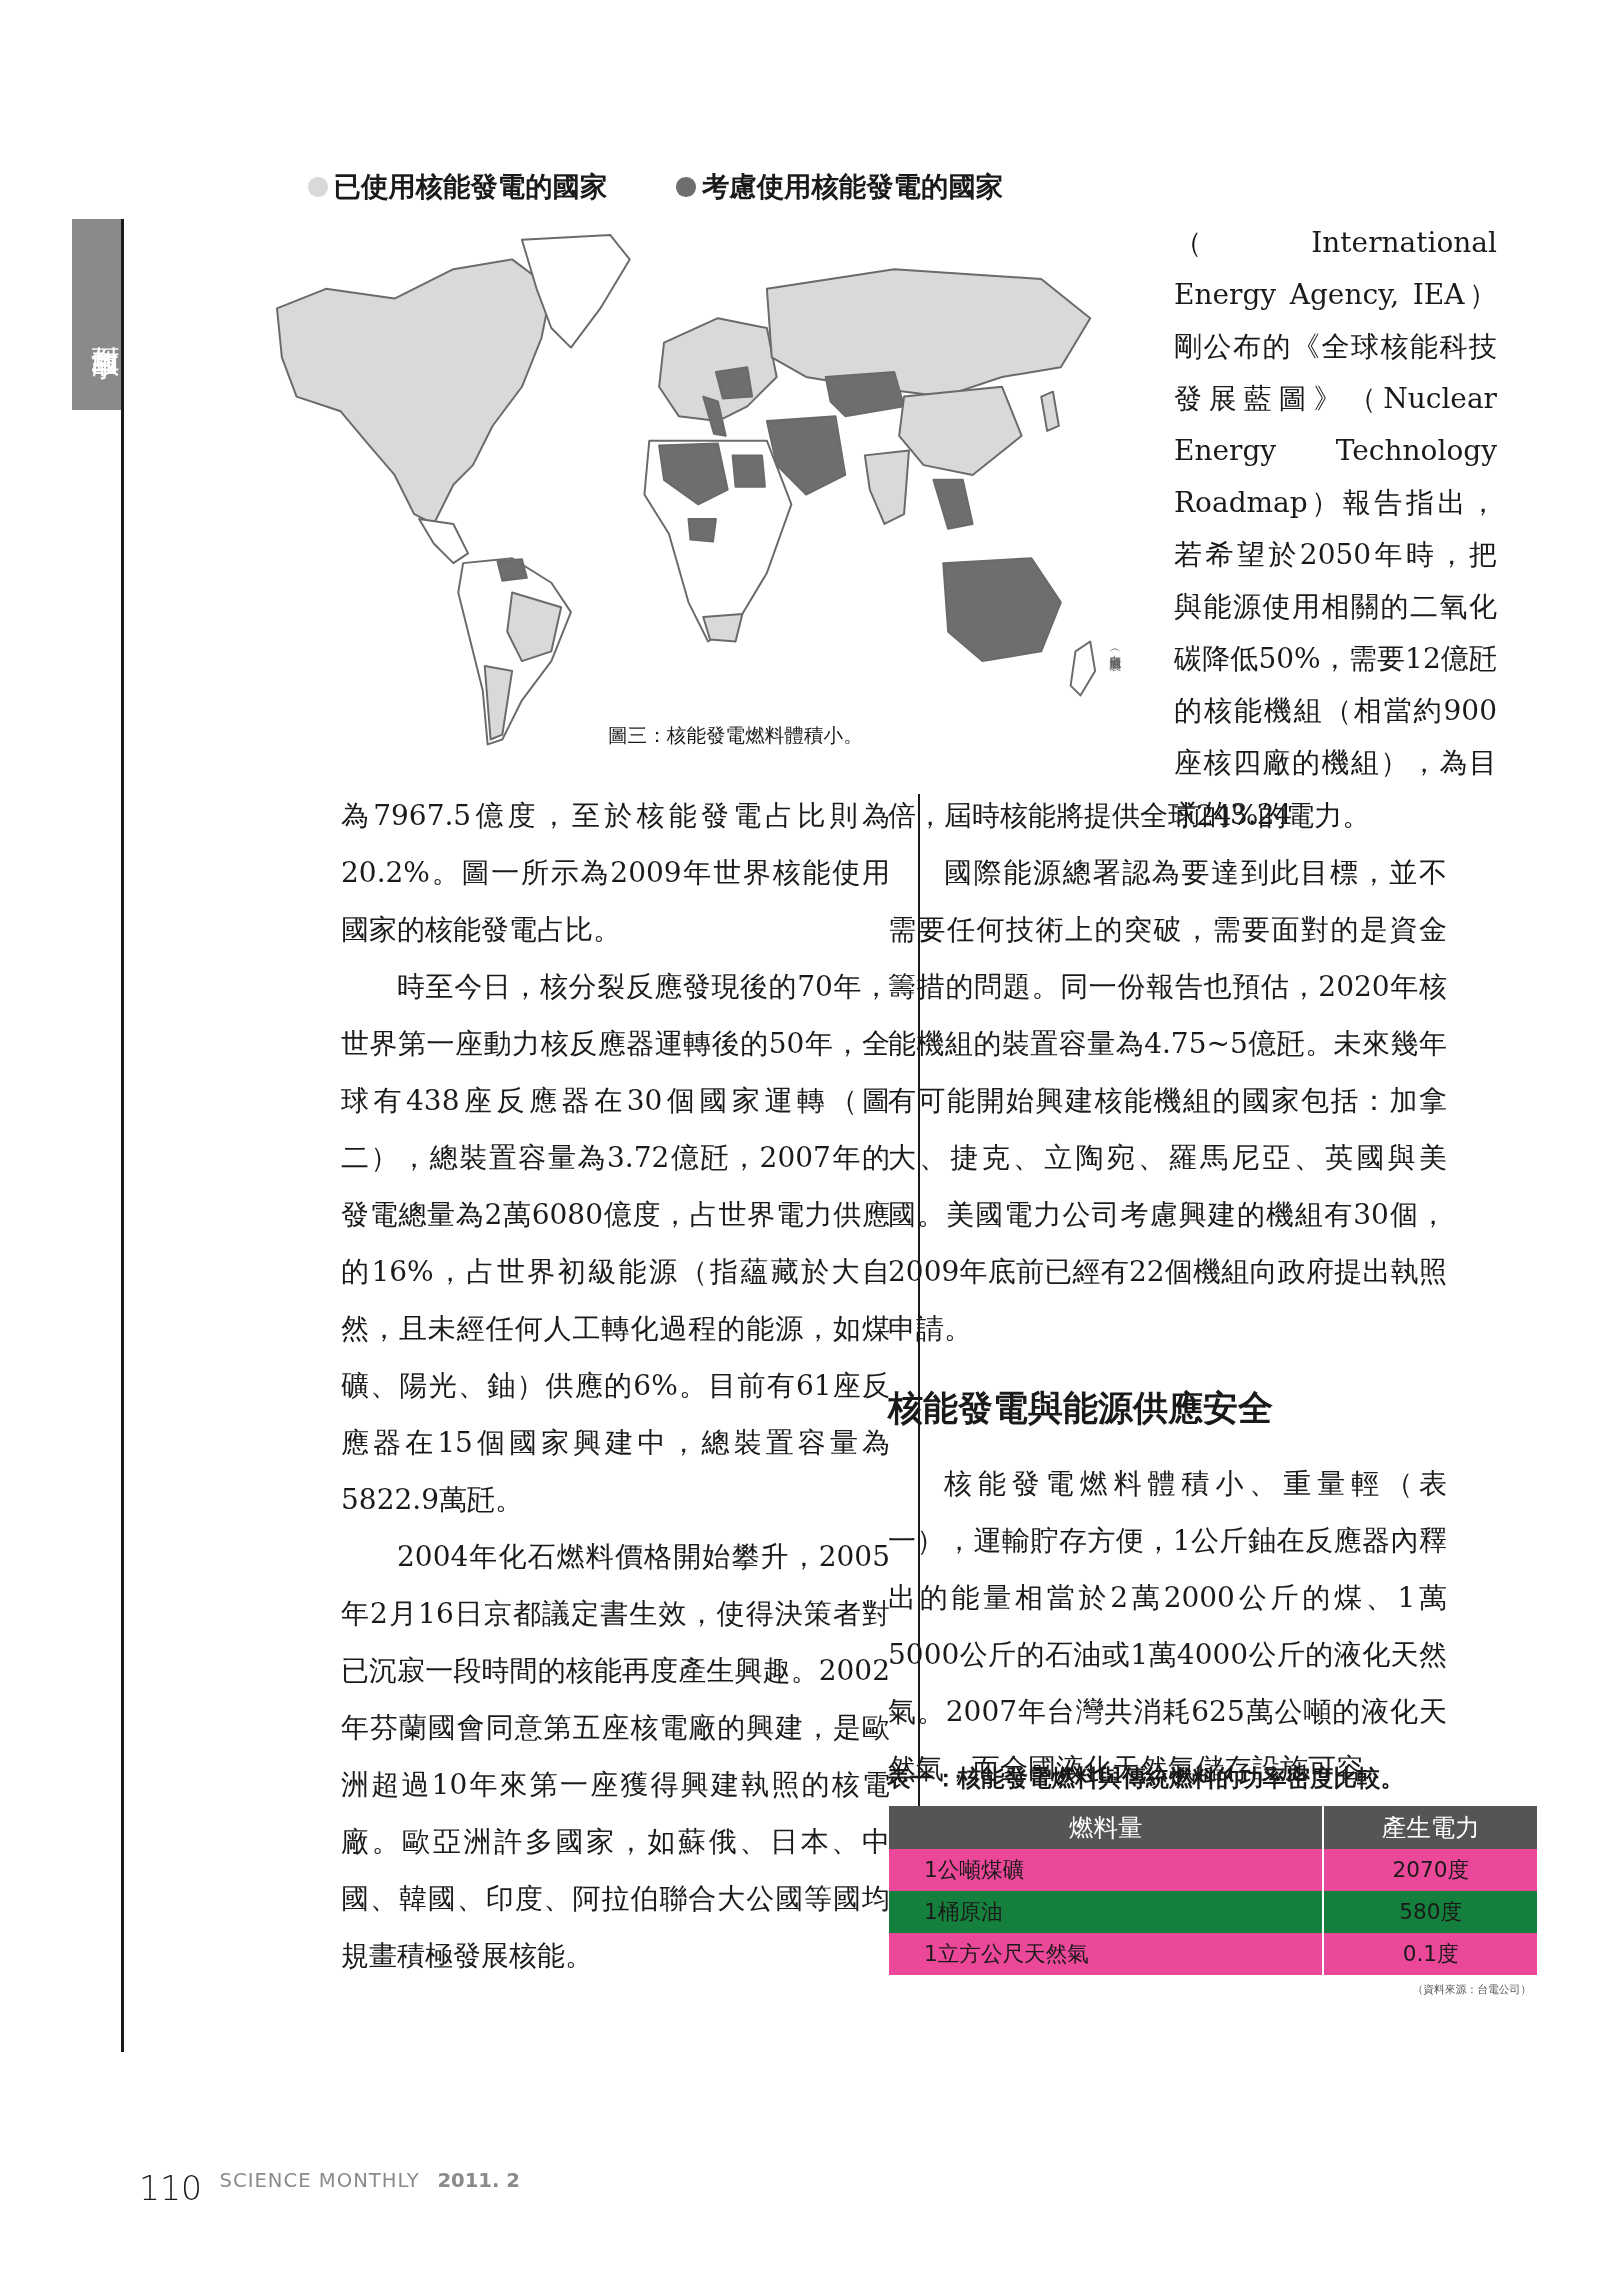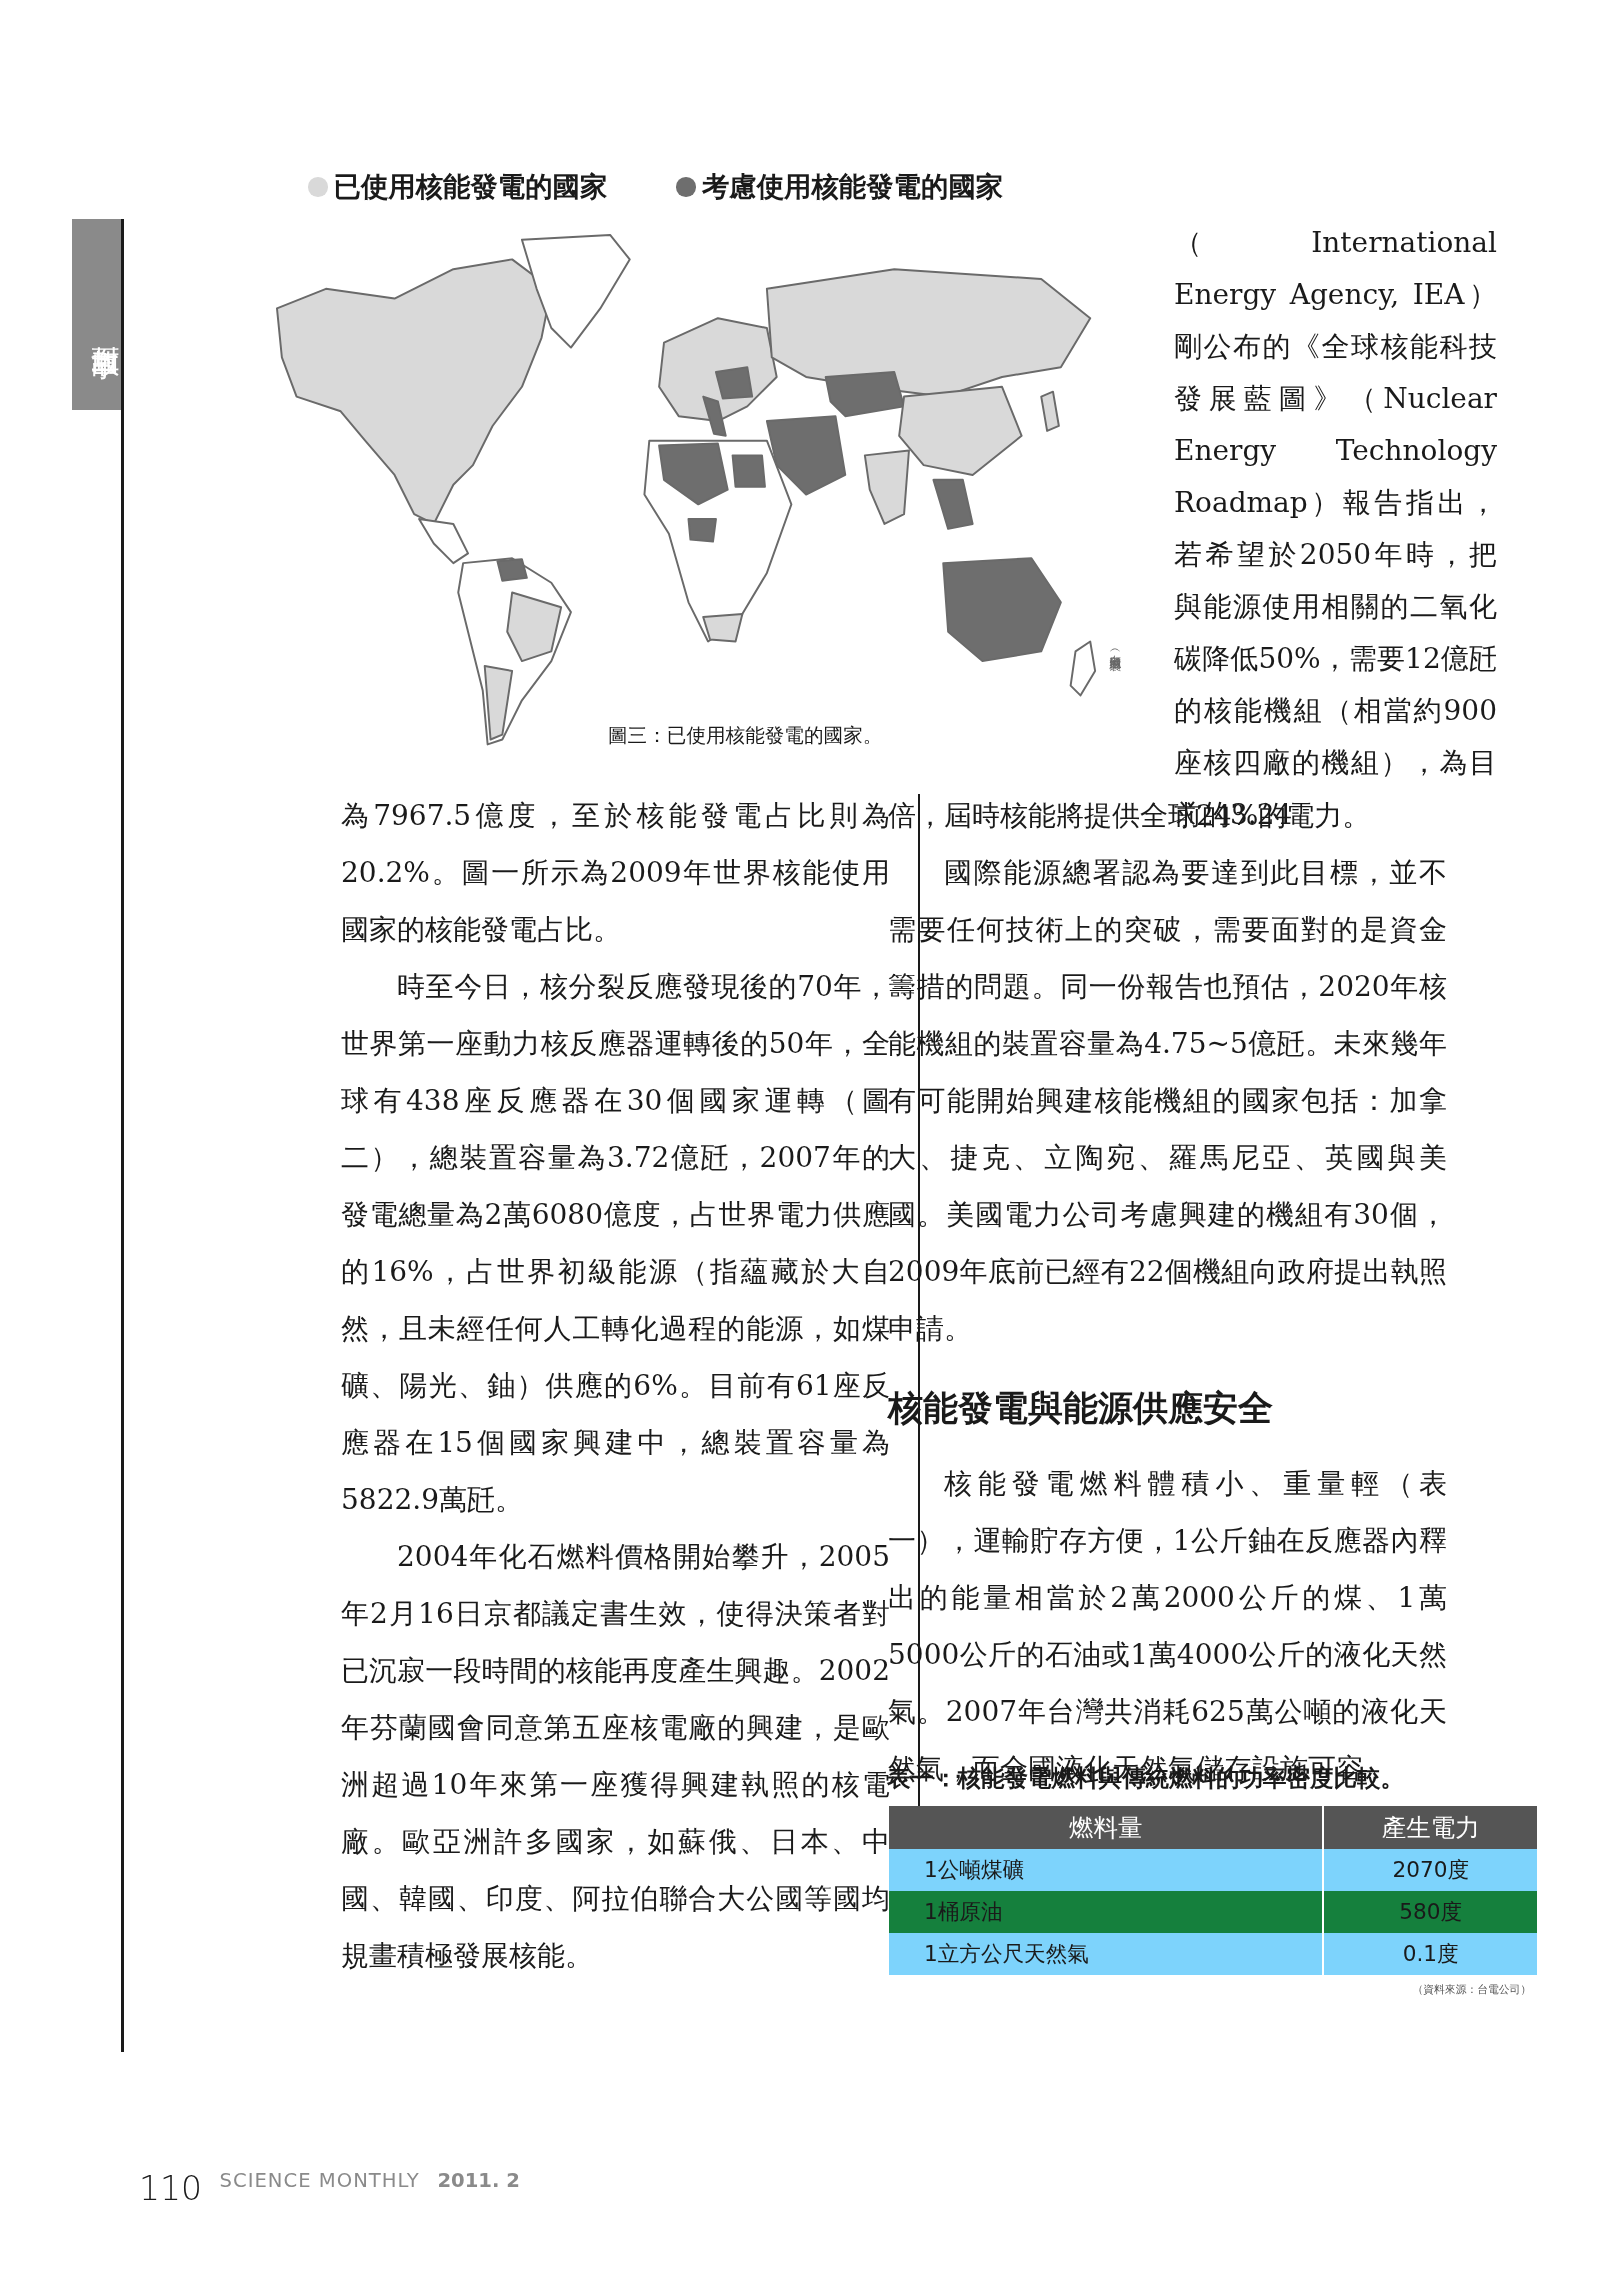--- a/index.html
+++ b/index.html
@@ -35,21 +35,21 @@
 
   .section-heading { font-family: "DejaVu Sans", sans-serif; font-weight: bold; font-size: 35px; line-height: 94px; margin-top: 3.9px; }
 
   .table-block { position: absolute; left: 887px; top: 1754px; width: 652px; margin-top: 8px; }
   .table-title { font-family: "DejaVu Sans", sans-serif; font-weight: bold; font-size: 23.5px; margin-bottom: 11.8px; white-space: nowrap; }
   table { width: 100%; border-collapse: separate; border-spacing: 2.9px 0; font-family: "DejaVu Sans", sans-serif; font-size: 21.6px; }
   th { background: #555555; color: #ffffff; font-weight: normal; height: 43px; font-size: 24.5px; }
   td { height: 42px; }
   td.c1 { padding-left: 35px; }
   td.c2 { text-align: center; }
-  tr.odd td { background: #7dd3fc; }
+  tr.odd td { background: #ec4899; }
   tr.even td { background: #15803d; }
   .table-source { text-align: right; font-family: "DejaVu Sans", sans-serif; font-size: 10.8px; color: #555; margin-top: 7.8px; padding-right: 7.8px; }
 
   .footer { position: absolute; left: 116px; top: 2169px; display: flex; align-items: flex-start; gap: 17.6px; margin-left: 23px; }
   .page-num { font-family: "DejaVu Sans", sans-serif; font-size: 33px; color: #1a1a1a; font-weight: 300; }
   .mag-name { font-family: "DejaVu Sans", sans-serif; font-size: 19.6px; color: #8a8a8a; letter-spacing: 1px; }
   .mag-issue { font-family: "DejaVu Sans", sans-serif; font-size: 19.6px; color: #8a8a8a; font-weight: bold; }
 </style>
 </head>
 <body>
@@ -99,21 +99,21 @@
     <path d="M440 295 L468 295 L465 318 L442 316 Z" fill="#6e6e6e"></path>
     <path d="M455 395 L495 392 L488 420 L462 418 Z" fill="#d9d9d9"></path>
 
     <path d="M700 340 L790 335 L820 380 L800 430 L740 440 L705 410 Z" fill="#6e6e6e"></path>
     <path d="M835 430 L850 420 L855 450 L840 475 L830 465 Z" fill="#ffffff"></path>
     <path d="M800 170 L812 165 L818 200 L806 205 Z" fill="#d9d9d9"></path>
   </g>
 </svg>
 
 <div class="map-credit">（白淑麗繪製）</div>
-<div class="map-caption">圖三：已使用核能發電的國家。</div>
+<div class="map-caption">圖三：核能發電燃料體積小。</div>
 
 <div class="col col-right-top">
   <p>（International Energy Agency, IEA）剛公布的《全球核能科技發展藍圖》（Nuclear Energy Technology Roadmap）報告指出，若希望於2050年時，把與能源使用相關的二氧化碳降低50%，需要12億瓩的核能機組（相當約900座核四廠的機組），為目前的3.24</p>
 </div>
 
 <div class="col col-left">
   <p>為7967.5億度，至於核能發電占比則為20.2%。圖一所示為2009年世界核能使用國家的核能發電占比。</p>
   <p class="indent">時至今日，核分裂反應發現後的70年，世界第一座動力核反應器運轉後的50年，全球有438座反應器在30個國家運轉（圖二），總裝置容量為3.72億瓩，2007年的發電總量為2萬6080億度，占世界電力供應的16%，占世界初級能源（指蘊藏於大自然，且未經任何人工轉化過程的能源，如煤礦、陽光、鈾）供應的6%。目前有61座反應器在15個國家興建中，總裝置容量為5822.9萬瓩。</p>
   <p class="indent">2004年化石燃料價格開始攀升，2005年2月16日京都議定書生效，使得決策者對已沉寂一段時間的核能再度產生興趣。2002年芬蘭國會同意第五座核電廠的興建，是歐洲超過10年來第一座獲得興建執照的核電廠。歐亞洲許多國家，如蘇俄、日本、中國、韓國、印度、阿拉伯聯合大公國等國均規畫積極發展核能。</p>
 </div>

